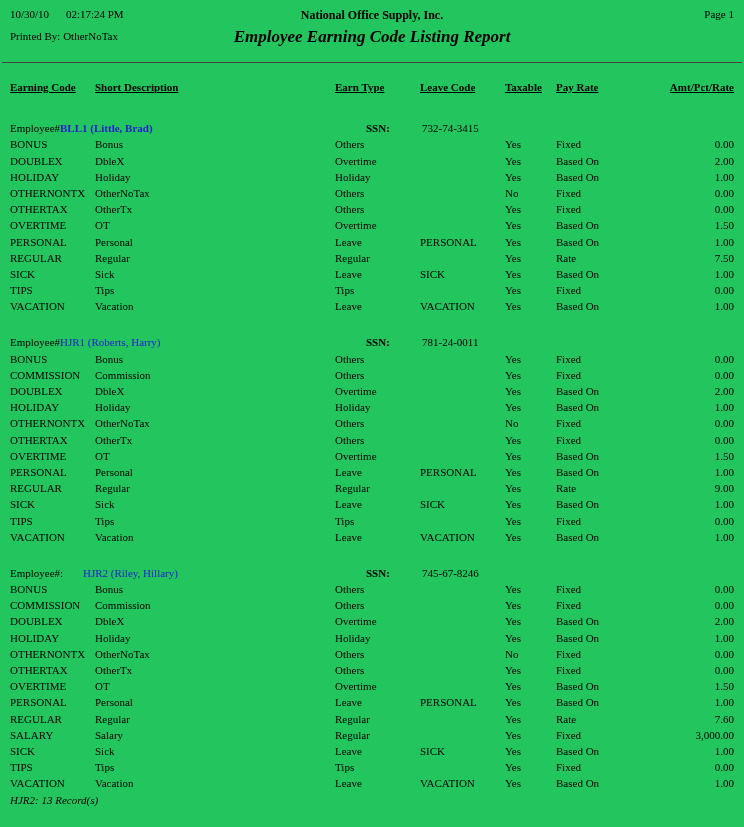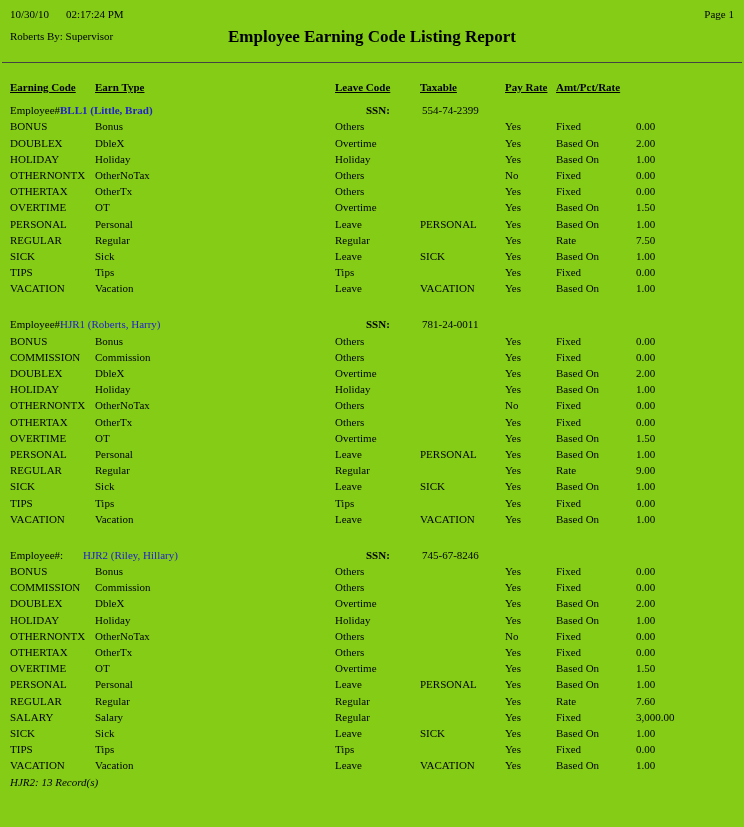--- a/index.html
+++ b/index.html
@@ -1,38 +1,38 @@
 <!DOCTYPE html>
 <html><head>
 <meta charset="utf-8">
 <style>
   html,body{margin:0;padding:0;background:#fff;}
   .page{
-    width:744px;height:827px;background:#84cc16;color:#000;
+    width:744px;height:827px;background:#22c55e;color:#000;
     font-family:"Liberation Serif","DejaVu Serif",serif;
     font-size:11px;position:relative;overflow:hidden;box-sizing:border-box;
   }
   .report-header{position:relative;height:54px;}
   .hdr-datetime{position:absolute;left:10px;top:8px;}
   .hdr-date{display:inline-block;}
   .hdr-time{display:inline-block;margin-left:14px;}
   .hdr-company{position:absolute;left:0;right:0;top:8px;text-align:center;font-weight:bold;font-size:12px;}
   .hdr-page{position:absolute;right:10px;top:8px;}
   .hdr-printedby{position:absolute;left:10px;top:30px;}
-  .hdr-title{position:absolute;left:0;right:0;top:27px;text-align:center;font-weight:bold;font-size:17px;}
+  .hdr-title{position:absolute;left:0;right:0;top:27px;text-align:center;font-weight:bold;font-size:17px;font-style:italic;}
   .divider{border:0;border-top:1px solid #444;margin:8px 2px 0 2px;}
 
   .grid-row{
     display:grid;
     grid-template-columns:85px 240px 85px 85px 51px 80px 1fr;
     padding:0 10px;line-height:16.2px;height:16.2px;
   }
   .grid-row > div{overflow:hidden;white-space:nowrap;}
-  .col-amount{}
-  .columns-header{margin-top:16px;margin-bottom:7px;font-weight:bold;}
+  .col-amount{text-align:right;}
+  .columns-header{margin-top:16px;margin-bottom:25px;font-weight:bold;}
   .columns-header span{text-decoration:underline;}
 
   .dept-row{position:relative;height:16.2px;line-height:16.2px;margin:2px 10px 0 10px;}
   .dept-label{position:absolute;left:0;font-weight:bold;}
   .dept-value{position:absolute;left:33px;}
 
   .employee-section{margin-top:0;}
   .employee-section + .employee-section{margin-top:20px;}
   .section-first{margin-top:3px;}
   .employee-row{position:relative;height:16.2px;line-height:16.2px;margin:0 10px;}
@@ -45,44 +45,46 @@
 </head>
 <body>
 
 <div class="page">
 
   <div class="report-header">
     <div class="hdr-datetime">
       <span class="hdr-date">10/30/10</span>
       <span class="hdr-time">02:17:24 PM</span>
     </div>
+    <div class="hdr-company">National Office Supply, Inc.</div>
     <div class="hdr-page">Page 1</div>
-    <div class="hdr-printedby">Roberts By: Supervisor</div>
+    <div class="hdr-printedby">Printed By: OtherNoTax</div>
     <div class="hdr-title">Employee Earning Code Listing Report</div>
   </div>
 
   <hr class="divider">
 
   <div class="grid-row columns-header">
     <div><span>Earning Code</span></div>
+    <div><span>Short Description</span></div>
     <div><span>Earn Type</span></div>
     <div><span>Leave Code</span></div>
     <div><span>Taxable</span></div>
     <div><span>Pay Rate</span></div>
     <div class="col-amount"><span>Amt/Pct/Rate</span></div>
   </div>
 
 
   <div id="report-body">
   <div class="employee-section section-first">
     <div class="employee-row">
       <span class="emp-label">Employee#:</span>
       <span class="emp-id" style="color: rgb(34, 34, 204); font-weight: bold;">BLL1 (Little, Brad)</span>
       <span class="ssn-label">SSN:</span>
-      <span class="ssn-value">554-74-2399</span>
+      <span class="ssn-value">732-74-3415</span>
     </div>
     <div>
   <div class="grid-row">
     <div>BONUS</div>
     <div>Bonus</div>
     <div>Others</div>
     <div></div>
     <div>Yes</div>
     <div>Fixed</div>
     <div class="col-amount">0.00</div>

